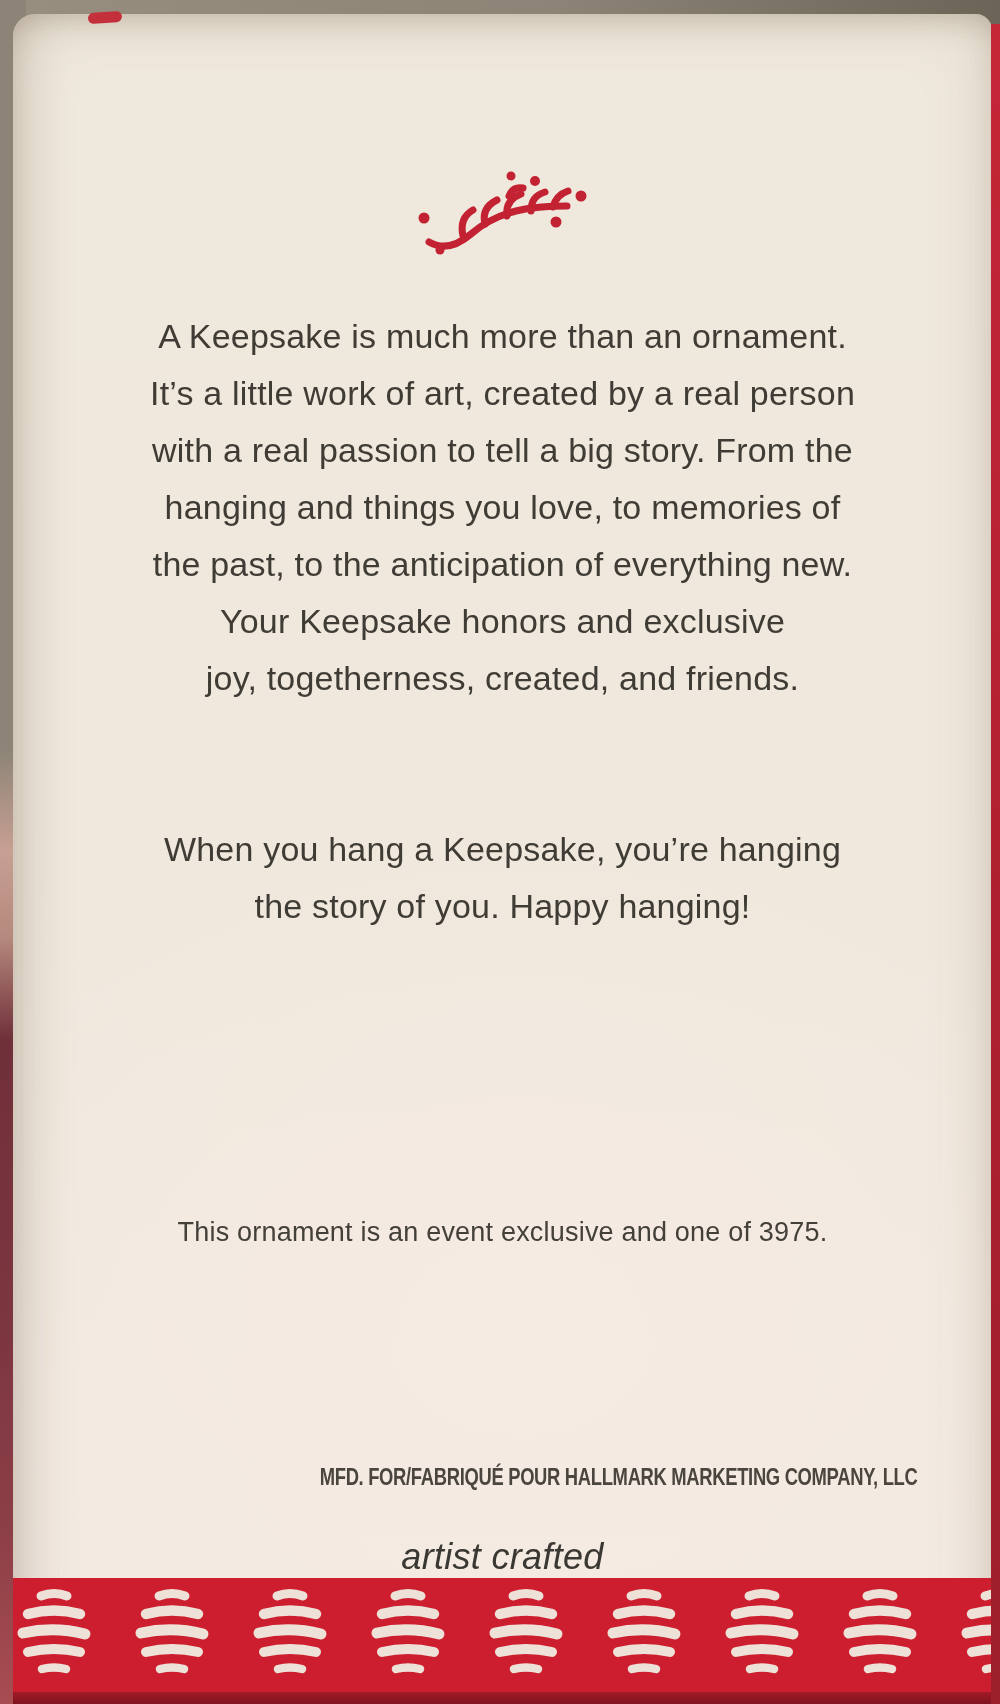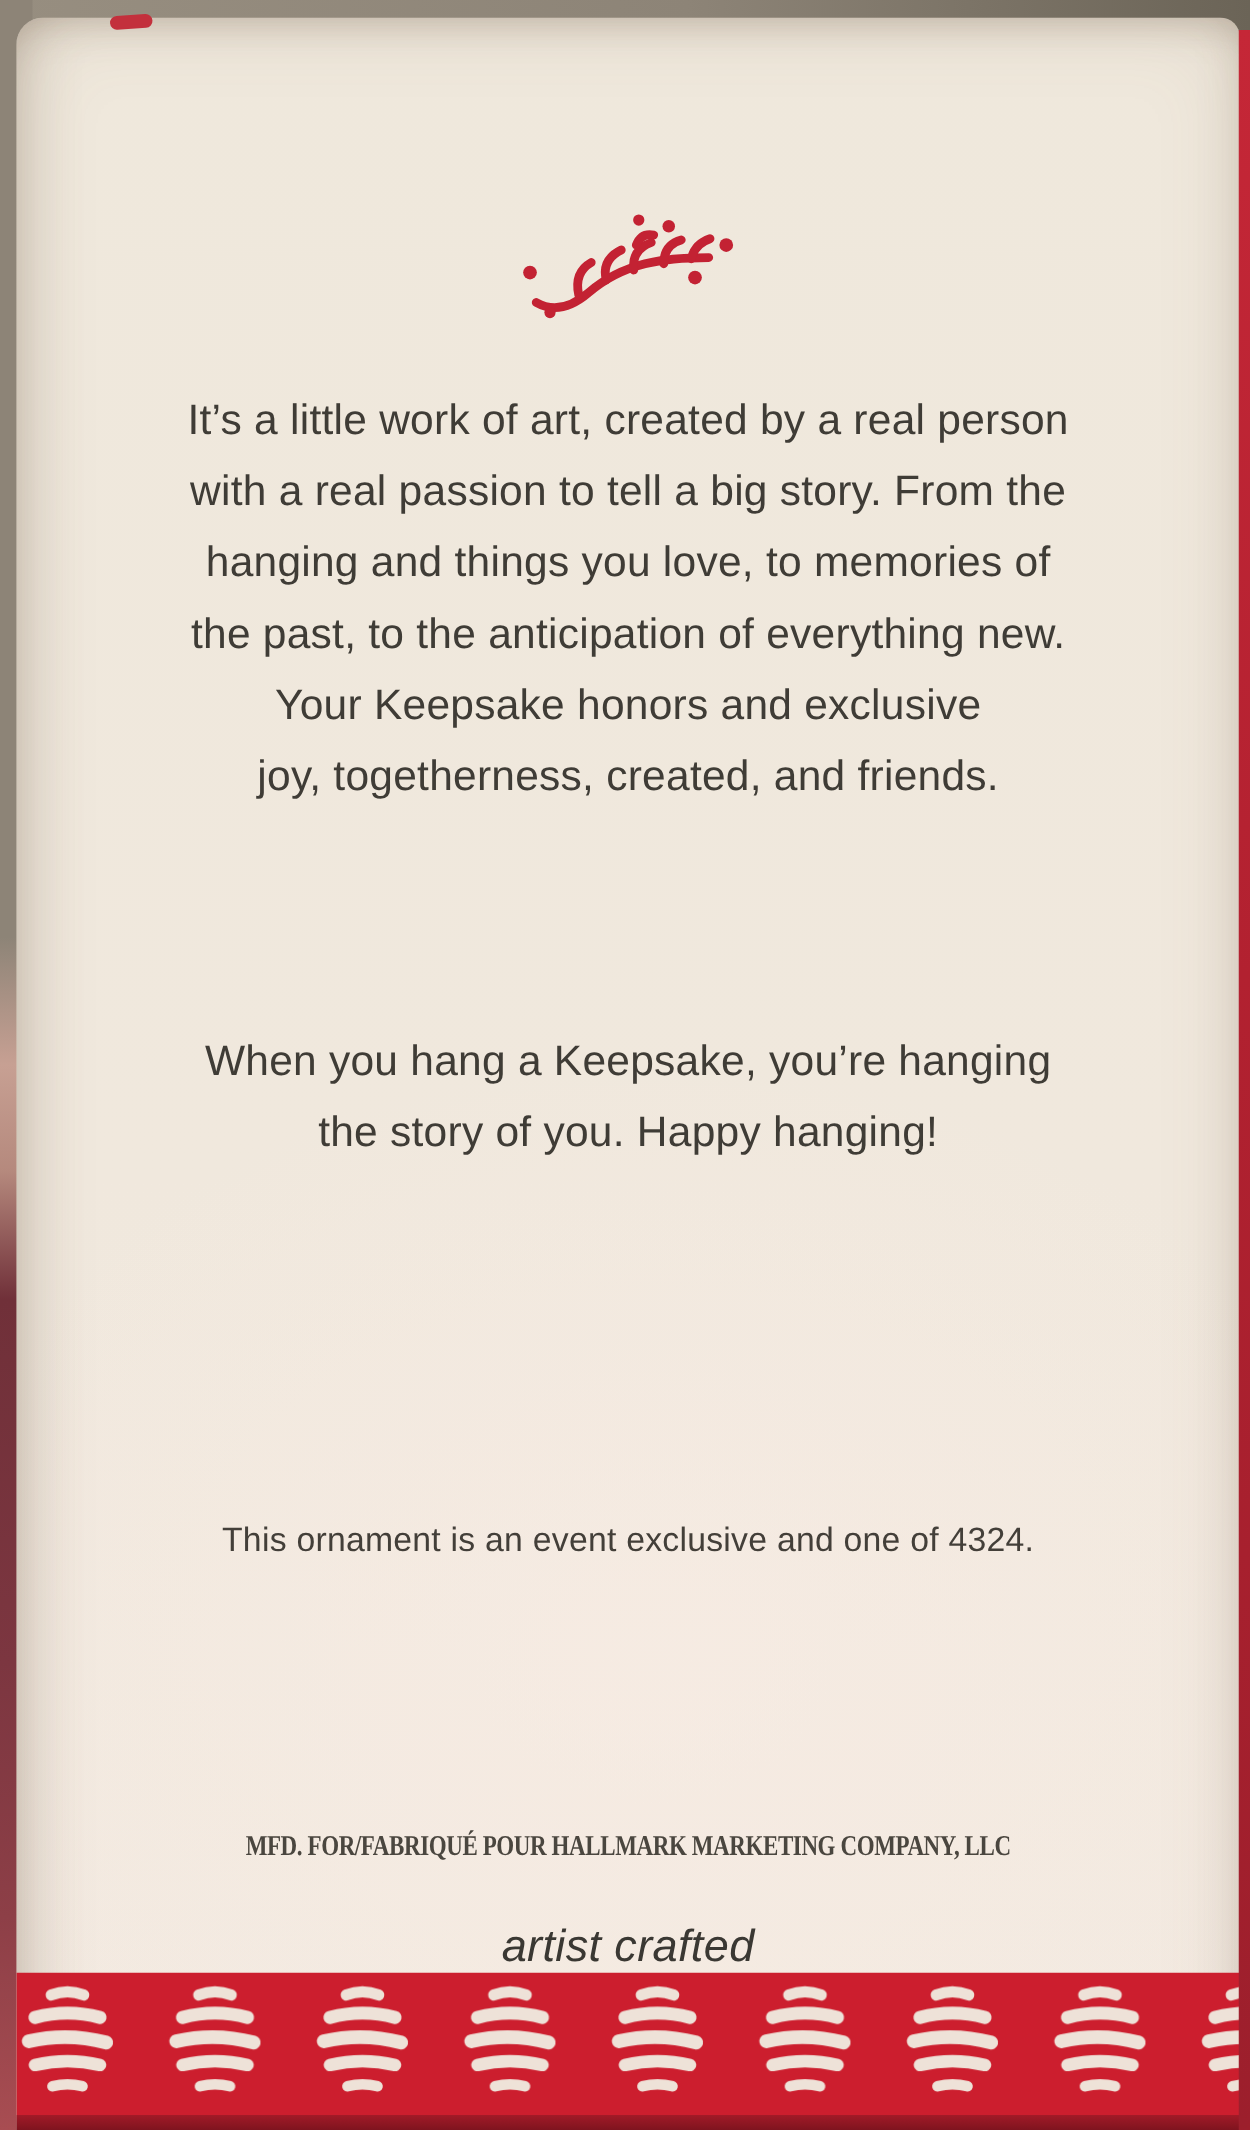--- a/index.html
+++ b/index.html
@@ -53,22 +53,22 @@
     position:absolute;left:0;width:979px;text-align:center;
     color:#3f3c36;font-size:34px;line-height:57px;letter-spacing:.2px;
   }
   .p1{top:294px;}
   .p2{top:807px;}
   .exclusive{
     position:absolute;left:0;top:1203px;width:979px;text-align:center;
     color:#433f39;font-size:27px;letter-spacing:.2px;
   }
   .legal{
-    position:absolute;left:0;top:1448px;width:979px;text-align:center;
-    color:#4a463f;font-size:23px;line-height:30px;font-weight:bold;font-family:Liberation Serif, serif;
+    position:absolute;left:0;top:1448px;width:979px;text-align:right;
+    color:#4a463f;font-size:23px;line-height:30px;font-weight:bold;
   }
   .legal .squeeze{display:inline-block;transform:scaleX(.80);transform-origin:50% 50%;white-space:nowrap;letter-spacing:-0.4px;}
   .legal-row{white-space:nowrap;}
   .legal-gap{display:inline-block;width:46px;}
   .tagline{
     position:absolute;left:0;top:1522px;width:979px;text-align:center;
     color:#3a3833;font-size:36px;letter-spacing:.3px;font-style:italic;
   }
   
   .band{position:absolute;left:0;bottom:12px;width:979px;height:114px;display:block;}
@@ -99,34 +99,35 @@
       <circle cx="11" cy="54" r="5.5"></circle>
       <circle cx="27" cy="86" r="4.5"></circle>
       <circle cx="98" cy="12" r="4.5"></circle>
       <circle cx="122" cy="17" r="5"></circle>
       <circle cx="168" cy="32" r="5.5"></circle>
       <circle cx="143" cy="58" r="5.5"></circle>
     </g>
   </svg>
 
   <div class="copy p1">
+    <div>A Keepsake is much more than an ornament.</div>
     <div>It’s a little work of art, created by a real person</div>
     <div>with a real passion to tell a big story. From the</div>
     <div>hanging and things you love, to memories of</div>
     <div>the past, to the anticipation of everything new.</div>
     <div>Your Keepsake honors and exclusive</div>
     <div>joy, togetherness, created, and friends.</div>
   </div>
 
   <div class="copy p2">
     <div>When you hang a Keepsake, you’re hanging</div>
     <div>the story of you. Happy hanging!</div>
   </div>
 
-  <div class="exclusive">This ornament is an event exclusive and one of 4324.</div>
+  <div class="exclusive">This ornament is an event exclusive and one of 3975.</div>
 
   <div class="legal">
     <div>
       <span class="squeeze">MFD. FOR/FABRIQUÉ POUR HALLMARK MARKETING COMPANY, LLC</span>
     </div>
   </div>
 
   <div class="tagline">artist crafted</div>
 
   <svg class="band" width="979" height="114" viewBox="0 0 979 114" preserveAspectRatio="none">

